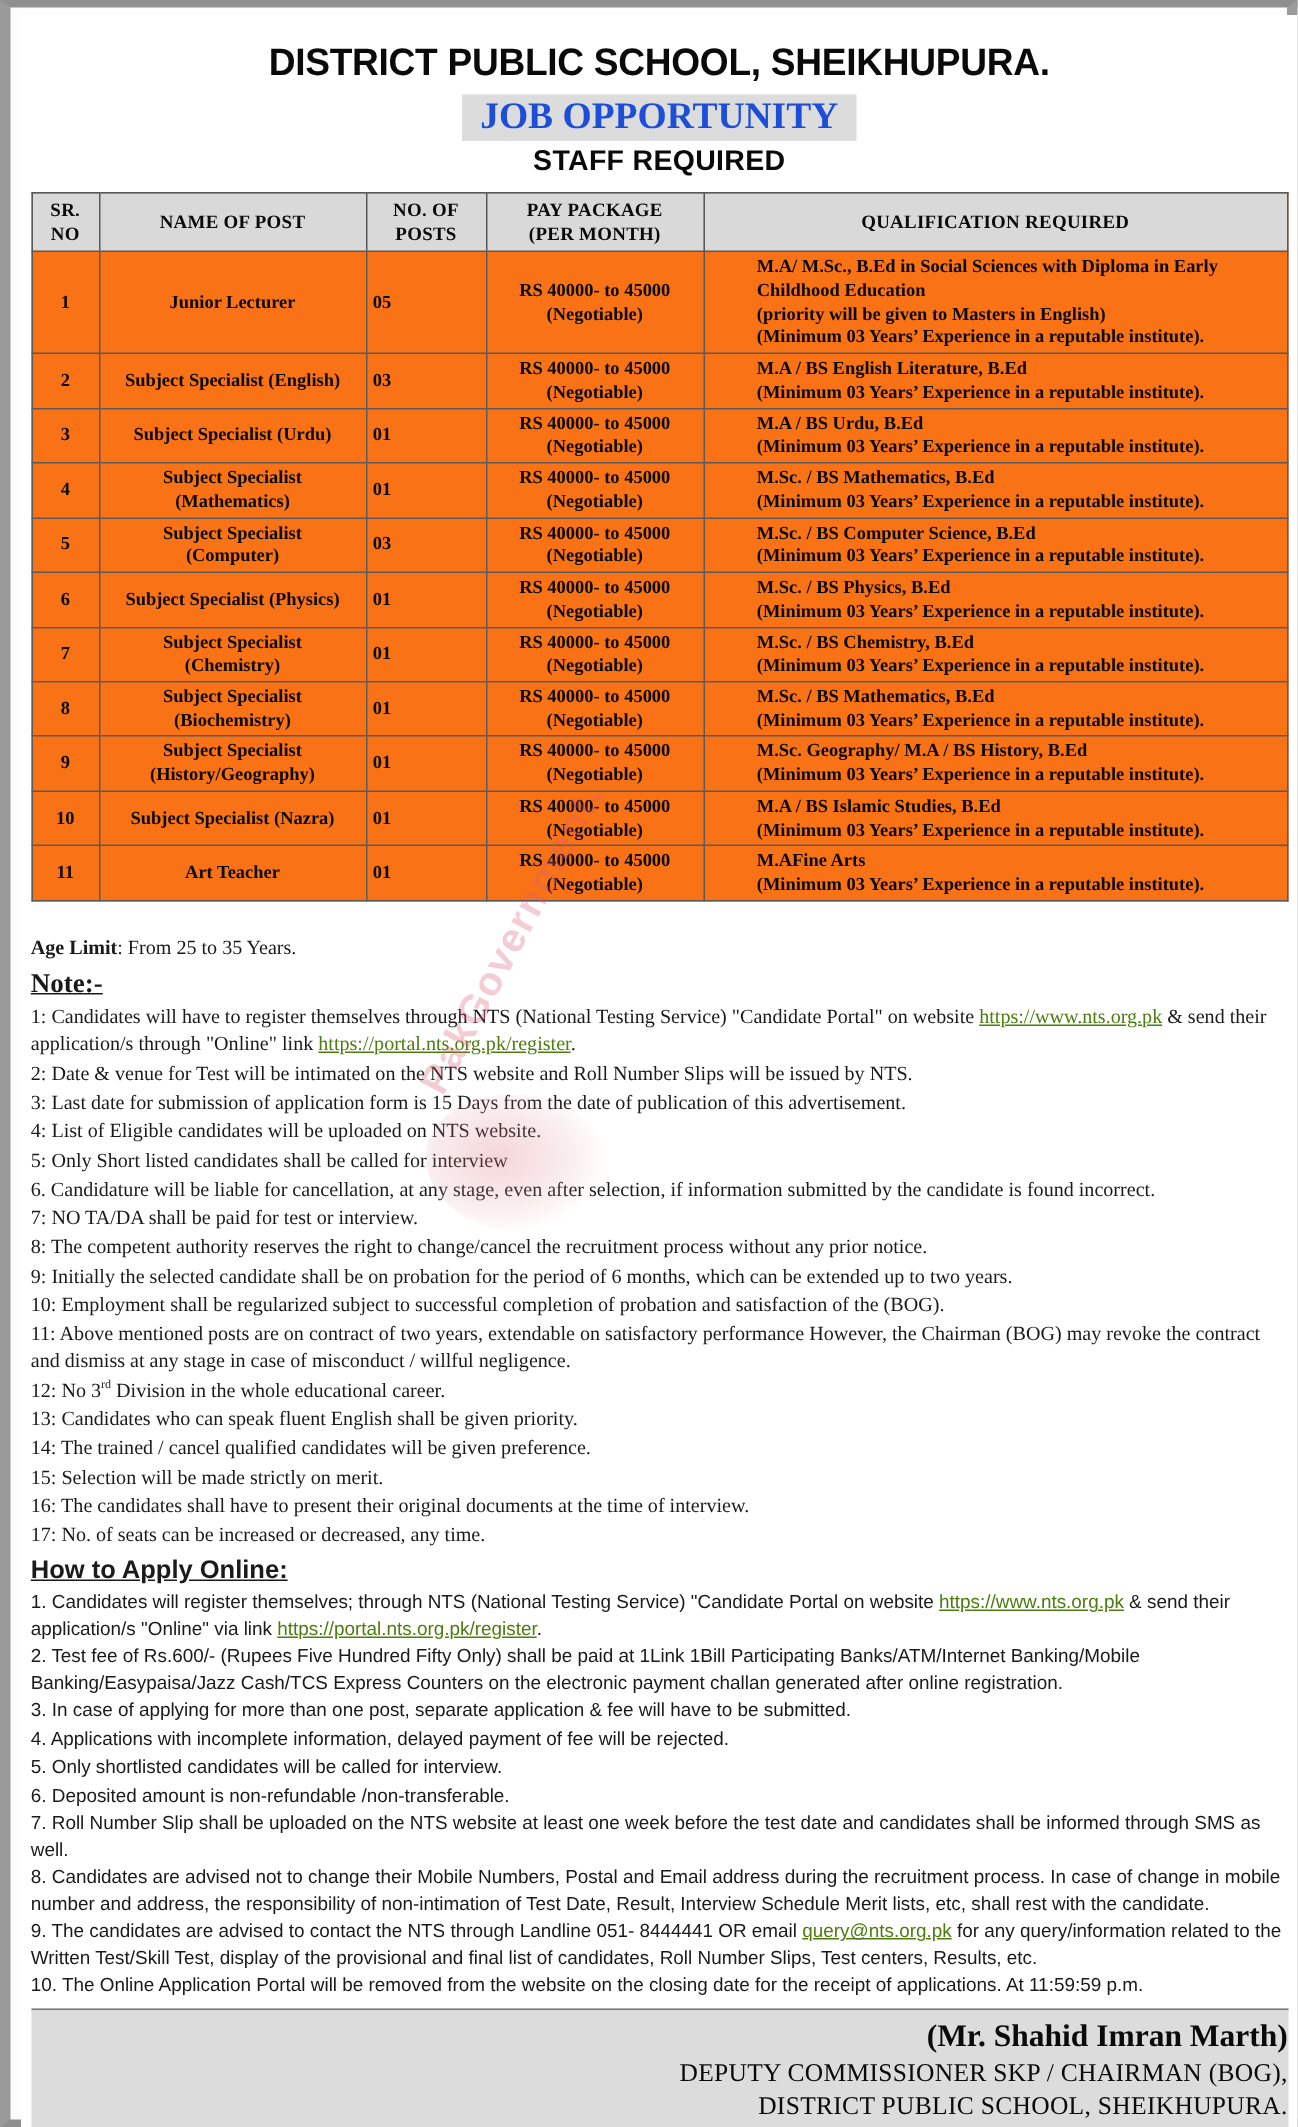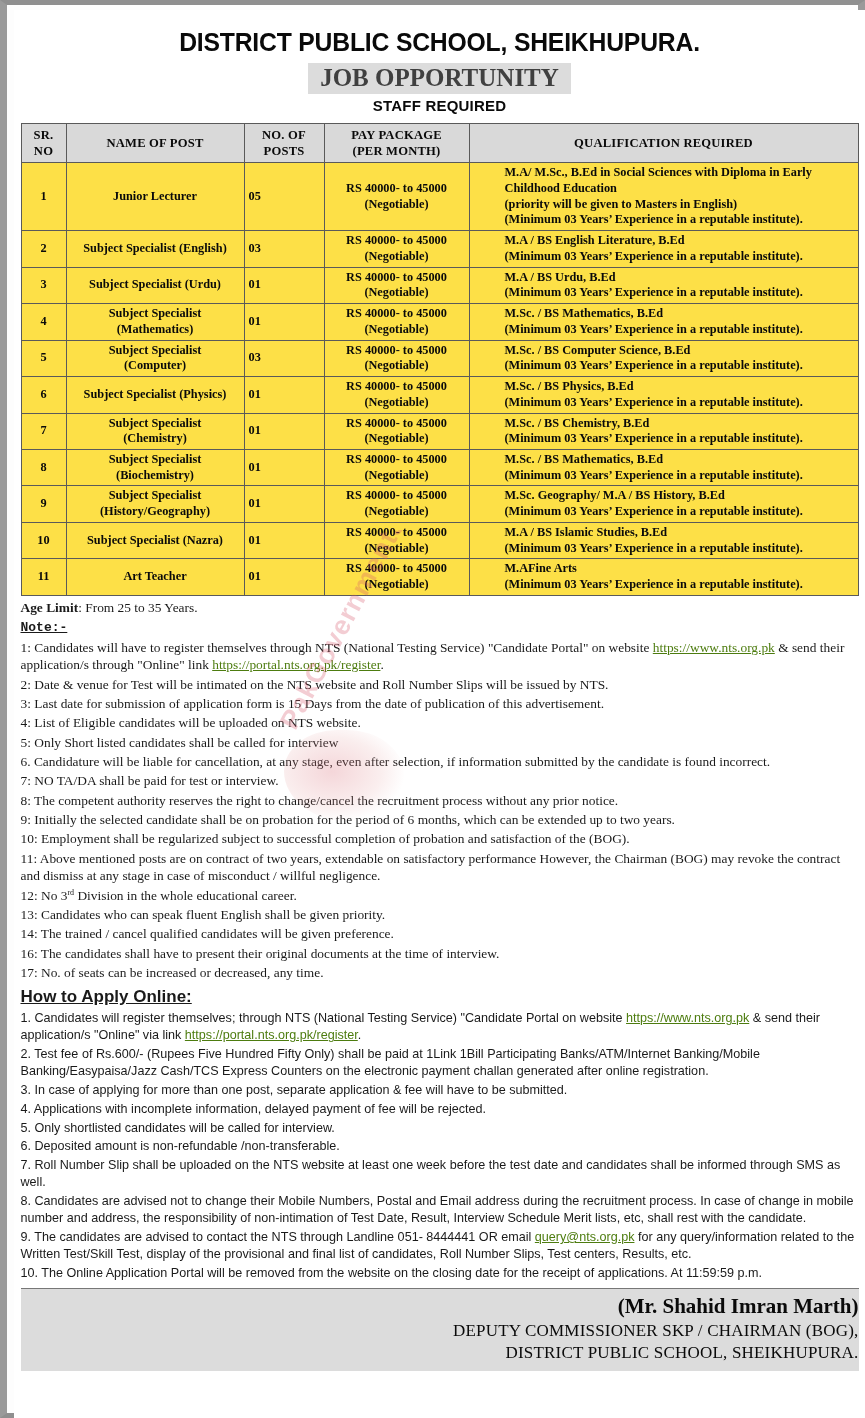--- a/index.html
+++ b/index.html
@@ -76,41 +76,41 @@
   }
   #job-opportunity-wrap { margin-top: 6px; }
   #job-opportunity {
     display: inline-block;
     font-family: "Liberation Serif", serif;
     font-weight: bold;
     font-size: 25px;
     background: #dcdcdc;
     padding: 1px 12px 2px 12px;
     letter-spacing: 0px;
-    color: #404040;
+    color: #1d4ed8;
     text-align: right;
   }
   #staff-required {
     font-family: "Liberation Sans", sans-serif;
     font-weight: bold;
-    font-size: 15px;
+    font-size: 19px;
     margin-top: 3px;
     letter-spacing: 0.2px;
     color: #0a0a0a;
   }
 
   
   #posts-table {
     border-collapse: collapse;
     width: 838px;
     margin: 9px auto 0 auto;
     table-layout: fixed;
     position: relative;
     z-index: 2;
-    background: #fde047;
+    background: #f97316;
   }
   #posts-table th, #posts-table td {
     border: 1.2px solid #5a5a5a;
     font-family: "Liberation Serif", serif;
     font-weight: bold;
     font-size: 12.3px;
     padding: 2px 4px;
     line-height: 1.28;
     color: #0a0a0a;
   }
@@ -133,35 +133,35 @@
   td.c-post { text-align: center; vertical-align: middle; }
   td.c-no   { vertical-align: middle; font-size: 12.6px; }
   td.c-pay  { text-align: center; vertical-align: middle; font-size: 12.2px; }
   td.c-qual { text-align: left;   vertical-align: middle; padding-left: 6px; font-size: 12.2px; }
   td.c-qual .qline { display: block; white-space: nowrap; padding-left: 31px; }
   .pay-line { display: block; }
 
   
   #body-text {
     width: 838px;
-    margin: 3px auto 0 auto;
+    margin: 22px auto 0 auto;
     font-family: "Liberation Sans", sans-serif;
     font-size: 12.6px;
     line-height: 1.37;
     color: #1a1a1a;
     position: relative;
     z-index: 2;
   }
   #body-text .ln { margin: 0 0 1.5px 0; }
   #age-limit { font-family: "Liberation Serif", serif; font-size: 13.4px; }
   #age-limit .lbl { font-weight: bold; text-decoration: none; }
   .note-head {
-    font-family: Liberation Mono, monospace;
-    font-weight: bold;
-    font-size: 13px;
+    font-family: Liberation Serif, serif;
+    font-weight: bold;
+    font-size: 18px;
     text-decoration: underline;
     margin-bottom: 2px;
   }
   .serif-note {
     font-family: "Liberation Serif", serif;
     font-size: 13.4px;
     line-height: 1.33;
   }
   .apply-head {
     font-family: "Liberation Sans", sans-serif;
@@ -418,20 +418,21 @@
           <div class="ln serif-note">11: Above mentioned posts are on contract of two years, extendable on satisfactory performance However, the Chairman (BOG) may revoke the contract and dismiss at any stage in case of misconduct / willful negligence.</div>
         </div>
 
       <div class="ln serif-note">
         <span>12: No 3</span><sup>rd</sup><span> Division in the whole educational career.</span>
       </div>
 
       <div id="note-items-13-17">
           <div class="ln serif-note">13: Candidates who can speak fluent English shall be given priority.</div>
           <div class="ln serif-note">14: The trained / cancel qualified candidates will be given preference.</div>
+          <div class="ln serif-note">15: Selection will be made strictly on merit.</div>
           <div class="ln serif-note">16: The candidates shall have to present their original documents at the time of interview.</div>
           <div class="ln serif-note">17: No. of seats can be increased or decreased, any time.</div>
         </div>
 
       <div class="apply-head">How to Apply Online:</div>
 
       <div class="ln">
         <span>1. Candidates will register themselves; through NTS (National Testing Service) "Candidate Portal on website </span><span class="lnk">https://www.nts.org.pk</span><span> &amp; send their application/s "Online" via link </span><span class="lnk">https://portal.nts.org.pk/register</span><span>.</span>
       </div>
 

